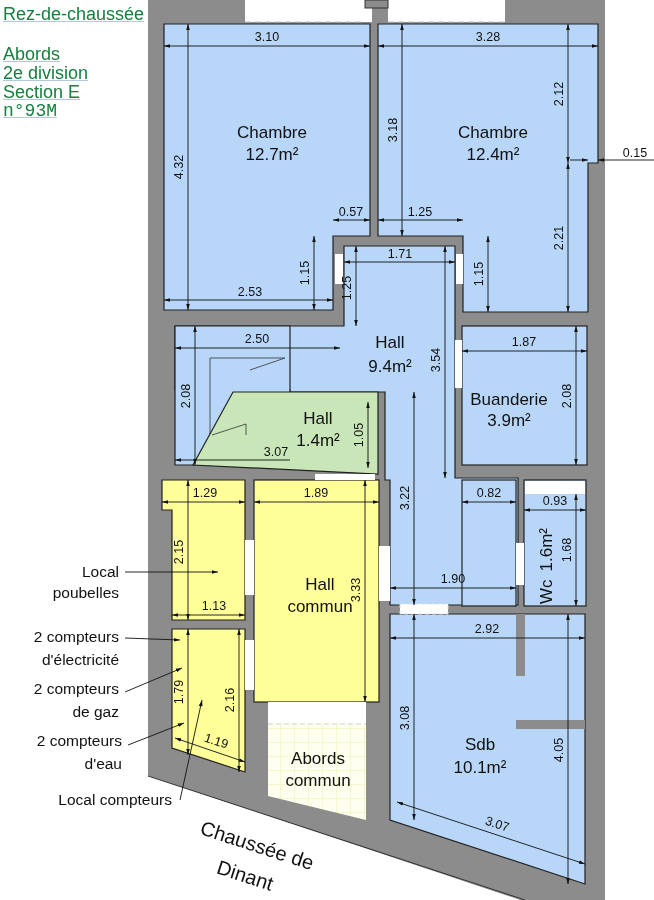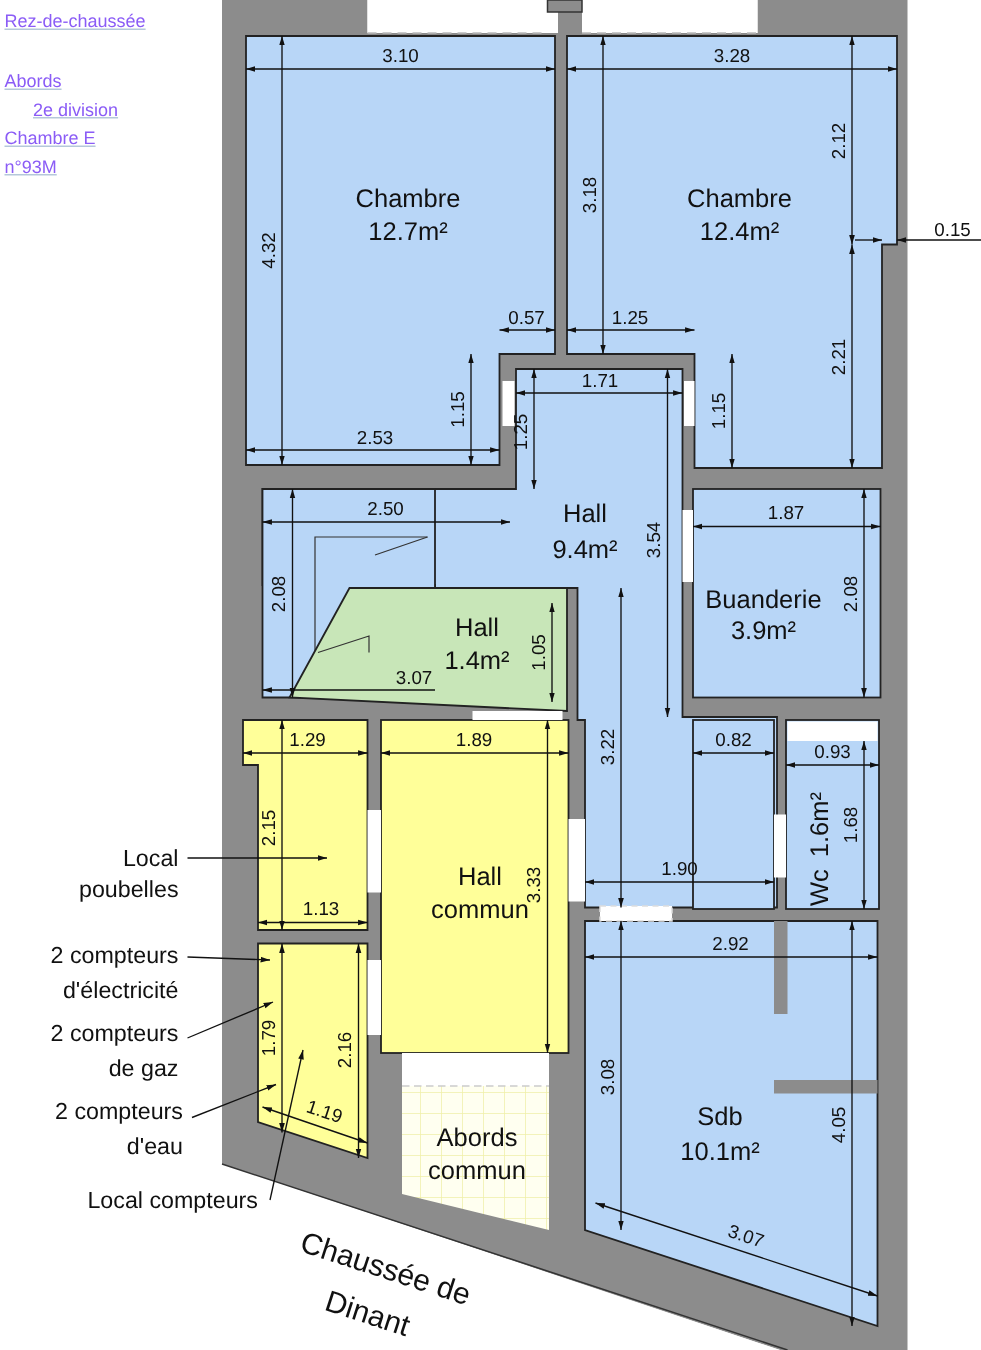--- a/index.html
+++ b/index.html
@@ -1,32 +1,32 @@
 <!DOCTYPE html>
 <html><head>
 <meta charset="utf-8">
 <style>
   html,body{margin:0;padding:0;background:#ffffff;}
   body{width:654px;height:900px;position:relative;overflow:hidden;font-family:"Liberation Sans",sans-serif;}
   #plan{position:absolute;left:0;top:0;}
-  .meta{position:absolute;left:3px;color:#8b5cf6;font-size:12px;text-decoration:underline;text-decoration-color:#b5c8da;line-height:19px;}
+  .meta{position:absolute;left:3px;color:#15803d;font-size:18px;text-decoration:underline;text-decoration-color:#b5c8da;line-height:19px;}
   .lbl{font-family:"Liberation Sans",sans-serif;fill:#111;}
   .room{font-size:17px;}
   .dim{font-size:12.5px;}
   .side{font-size:15.5px;}
   .street{font-size:20px;}
 </style>
 </head>
 <body>
 
 <div class="meta" style="top:5px;">Rez-de-chaussée</div>
 <div class="meta" style="top:45px;">Abords</div>
-<div class="meta" style="top:64px;margin-left:19px;">2e division</div>
-<div class="meta" style="top:83px;">Chambre E</div>
-<div class="meta" style="top:102px;">n°93M</div>
+<div class="meta" style="top:64px;">2e division</div>
+<div class="meta" style="top:83px;">Section E</div>
+<div class="meta" style="top:102px;font-family:Liberation Mono, monospace;">n°93M</div>
 
 <svg id="plan" width="654" height="900" viewBox="0 0 654 900" xmlns="http://www.w3.org/2000/svg">
   <defs>
     <marker id="arr" viewBox="0 0 10 10" refX="10" refY="5" markerWidth="7" markerHeight="7" orient="auto-start-reverse">
       <path d="M0,2 L10,5 L0,8 z" fill="#111"></path>
     </marker>
     <pattern id="tiles" width="14" height="14" patternUnits="userSpaceOnUse">
       <rect width="14" height="14" fill="#fffff0"></rect>
       <path d="M14 0 L0 0 0 14" fill="none" stroke="#f0f0a8" stroke-width="1"></path>
     </pattern>

